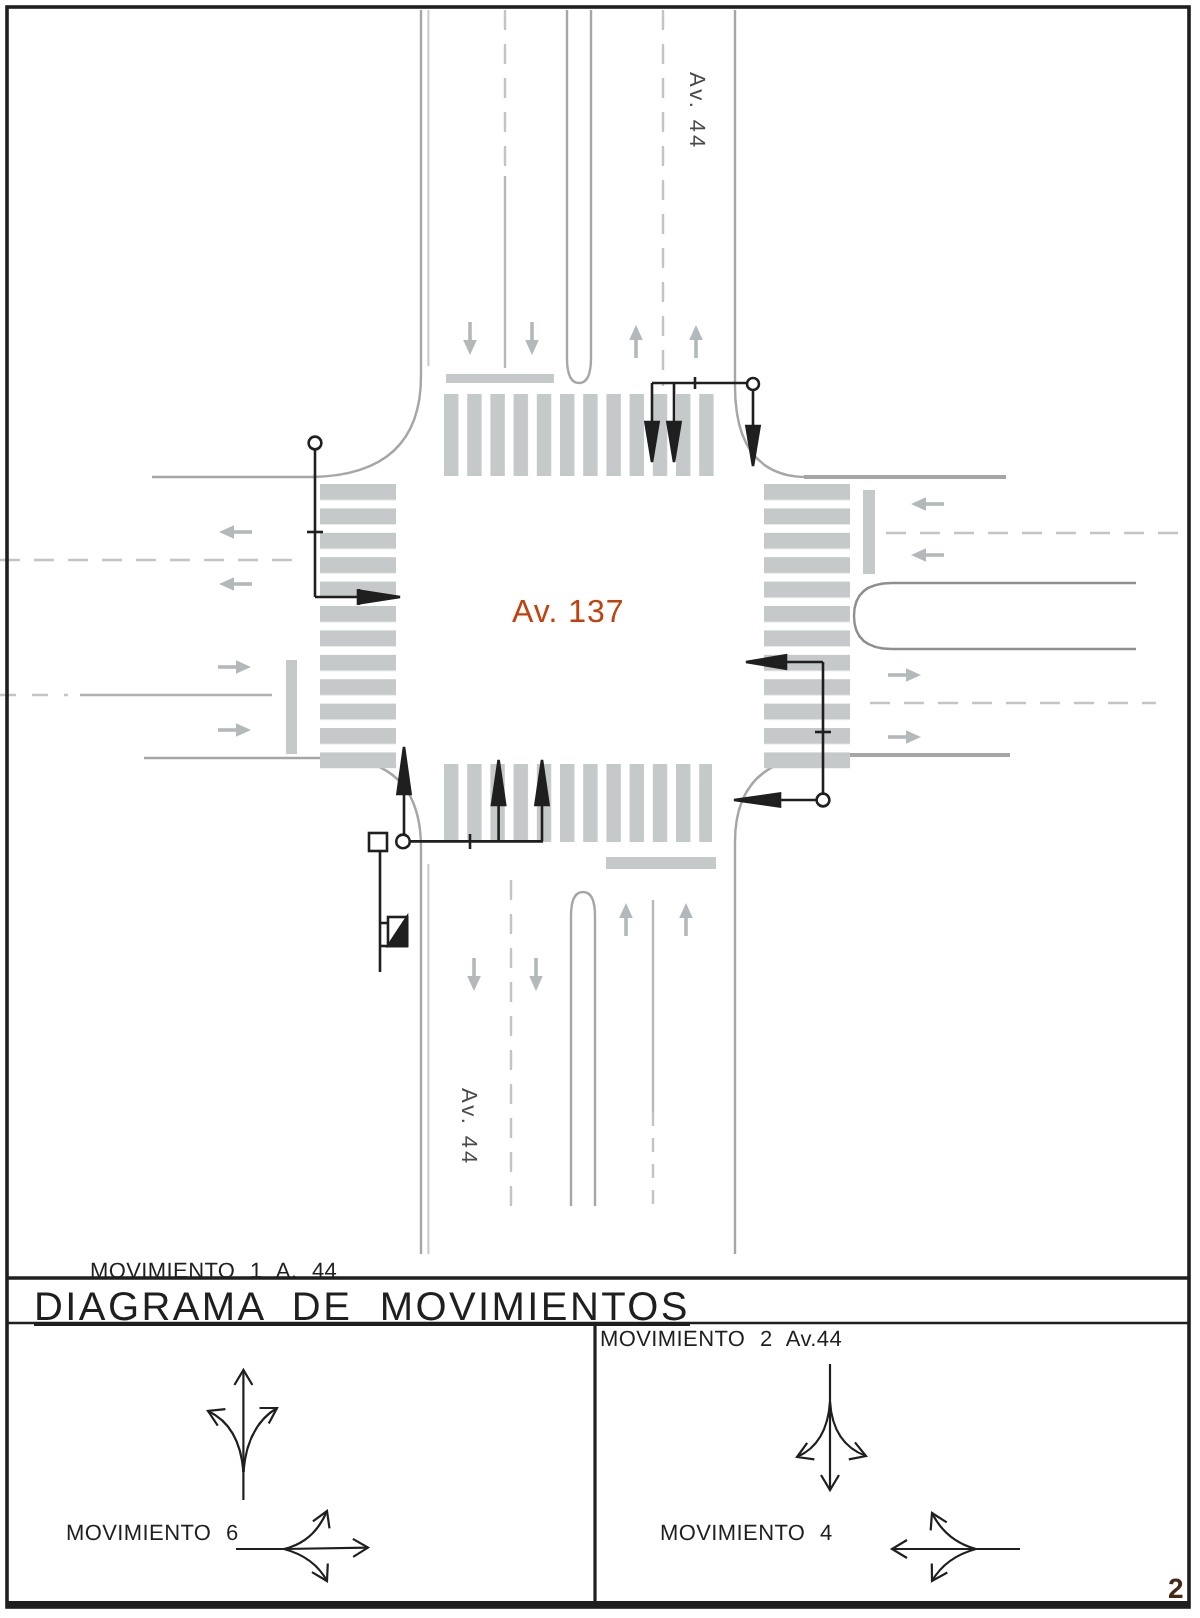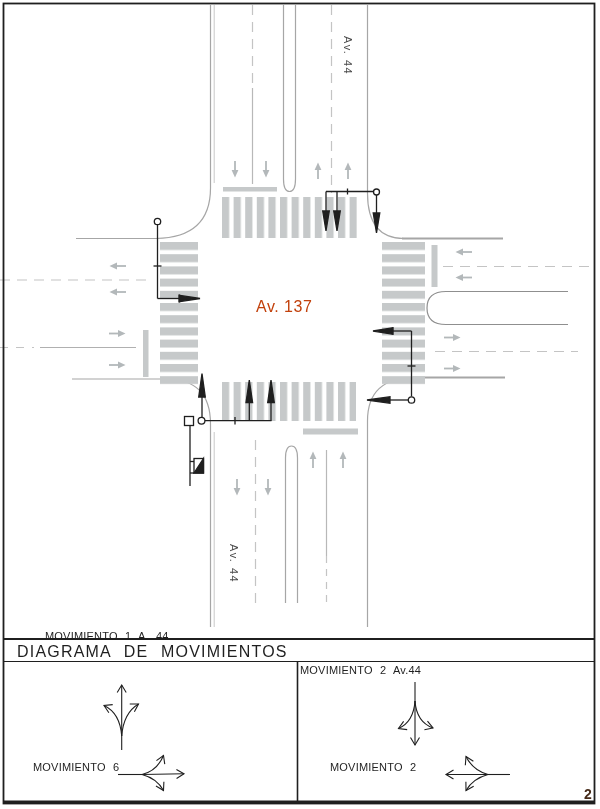--- a/index.html
+++ b/index.html
@@ -4,21 +4,21 @@
 <style>
   html,body{margin:0;padding:0;background:#fff;}
   #sheet{position:relative;width:600px;height:809px;background:#fff;overflow:hidden;
          font-family:"Liberation Sans",sans-serif;}
   #drawing{position:absolute;left:0;top:0;}
   .t{position:absolute;color:#c2410c;white-space:nowrap;font-family:"Liberation Sans",sans-serif;}
   #av137{left:256px;top:298px;font-size:16px;letter-spacing:.5px;}
   .vlabel{writing-mode:vertical-rl;font-size:11px;letter-spacing:1.5px;color:#4a4a4a;}
   #av44t{left:342px;top:36px;}
   #av44b{left:228px;top:544px;}
-  #sec-title{left:17px;top:643px;font-size:16px;letter-spacing:1.2px;word-spacing:7px;color:#1f1f1f;}
+  #sec-title{left:17px;top:643px;font-size:20px;letter-spacing:1.2px;word-spacing:7px;color:#1f1f1f;text-decoration:underline;}
   .mlabel{font-size:11px;letter-spacing:.2px;word-spacing:4px;color:#1f1f1f;}
   #m1{left:22px;top:630px;padding-left:23px;}
   #m2{left:300px;top:664px;}
   #m3{left:33px;top:761px;}
   #m4{left:330px;top:761px;}
   #pagenum{left:584px;top:786px;font-size:14px;font-weight:bold;color:#452a18;}
 </style>
 </head>
 <body>
 
@@ -193,17 +193,17 @@
 </svg>
 
 <div class="t" id="av137">Av. 137</div>
 <div class="t vlabel" id="av44t">Av. 44</div>
 <div class="t vlabel" id="av44b">Av. 44</div>
 
 <div class="t" id="sec-title">DIAGRAMA DE MOVIMIENTOS</div>
 <div class="t mlabel" id="m1">MOVIMIENTO 1 A. 44</div>
 <div class="t mlabel" id="m2">MOVIMIENTO 2 Av.44</div>
 <div class="t mlabel" id="m3">MOVIMIENTO 6</div>
-<div class="t mlabel" id="m4">MOVIMIENTO 2</div>
+<div class="t mlabel" id="m4">MOVIMIENTO 4</div>
 
 <div class="t" id="pagenum">2</div>
 
 </div>
 
 </body></html>

